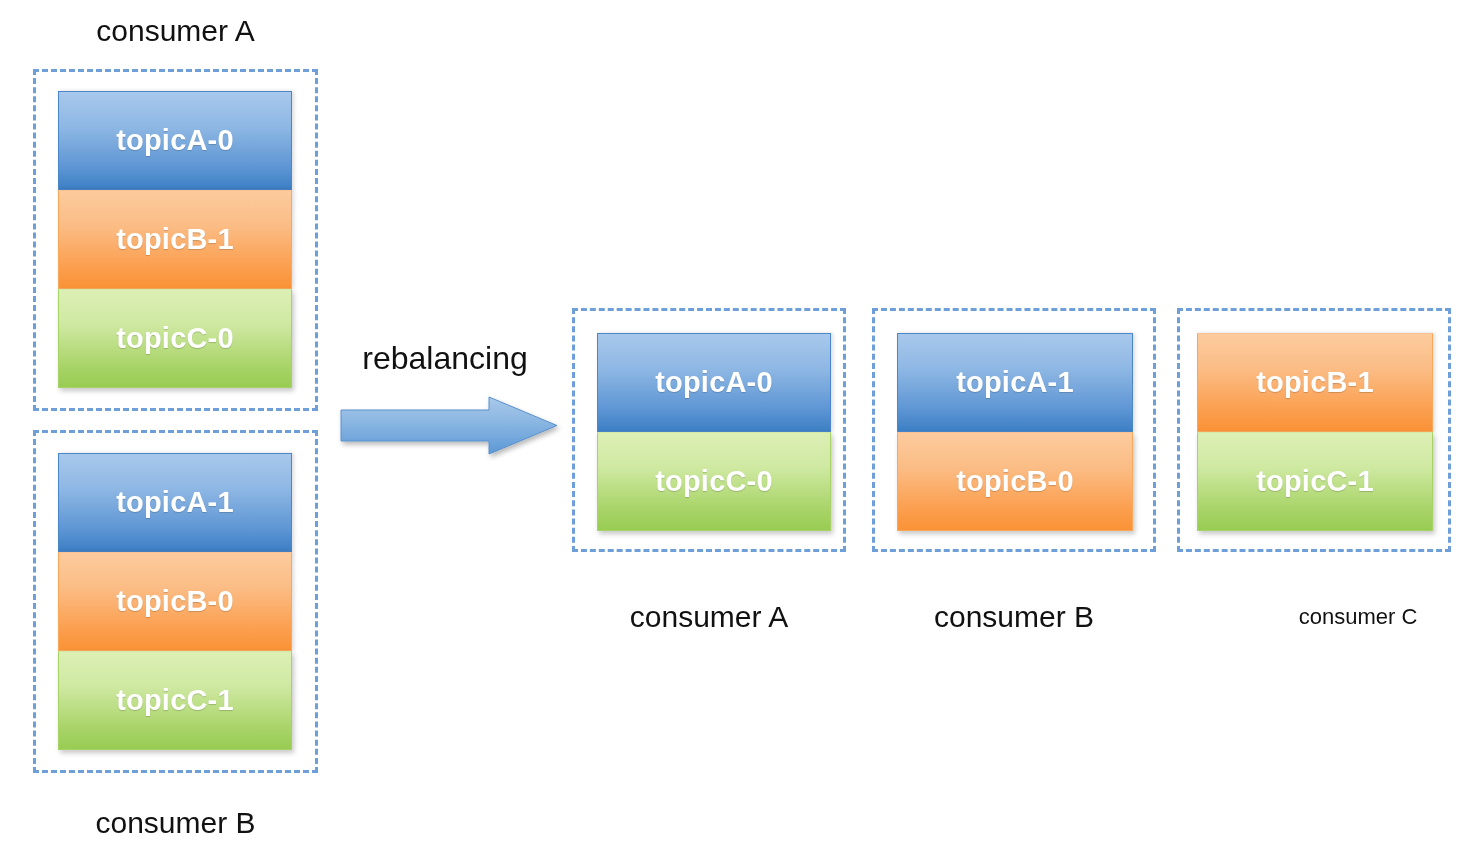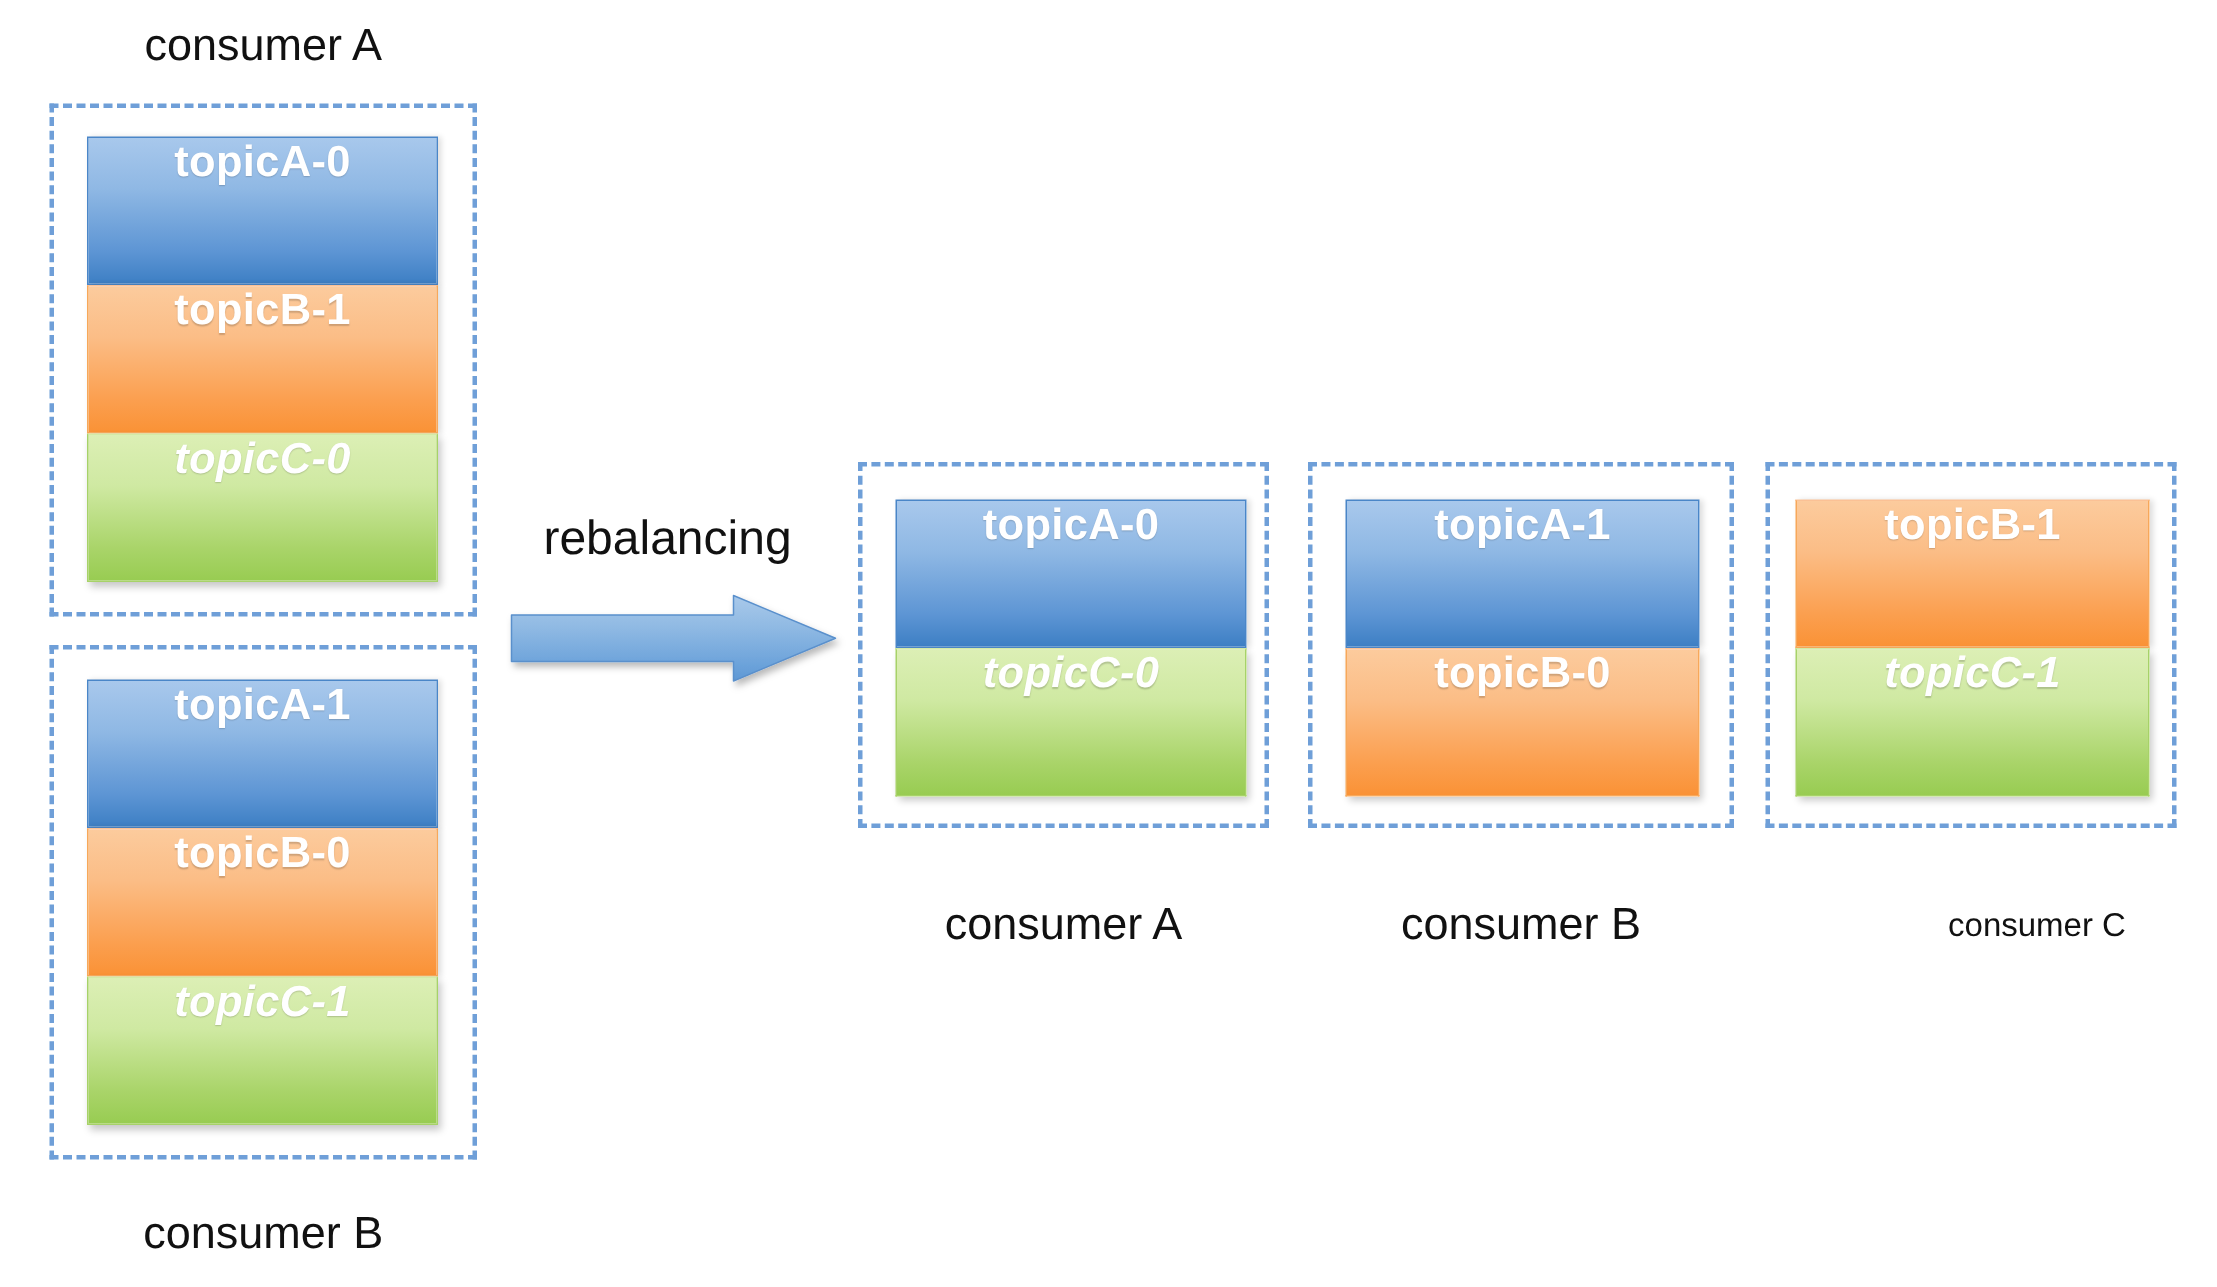--- a/index.html
+++ b/index.html
@@ -26,41 +26,41 @@
     border: 3px dashed #6f9fd8;
     background: #ffffff;
     box-sizing: border-box;
   }
 
   
   .partition {
     position: absolute;
     box-sizing: border-box;
     display: flex;
+    align-items: center;
     justify-content: center;
     color: #ffffff;
     font-weight: 600;
     letter-spacing: 0.2px;
     text-shadow: 0 1px 1px rgba(0,0,0,0.18);
     overflow: hidden;
   }
   .partition.blue {
     background: linear-gradient(to bottom, #a8c8ec 0%, #8fb8e4 35%, #5d95d4 78%, #3d7fc4 100%);
     border: 1px solid #4a86c8;
   }
   .partition.orange {
     background: linear-gradient(to bottom, #fccb9d 0%, #fbbd86 35%, #fb9f4f 78%, #fa9236 100%);
     border: 1px solid #f7a85a;
     border-top-color: #fbc195;
   }
   .partition.green {
     background: linear-gradient(to bottom, #dcefb5 0%, #cfe9a2 35%, #a9d469 78%, #98cc52 100%);
     border: 1px solid #a7d268;
     border-top-color: #d3eaa6;
-    font-style: italic;
   }
   .partition.shadow-bottom {
     box-shadow: 2px 3px 5px rgba(0,0,0,0.22);
   }
   .partition.shadow-side {
     box-shadow: 2px 0 4px rgba(0,0,0,0.14);
   }
 
   
   .label {

